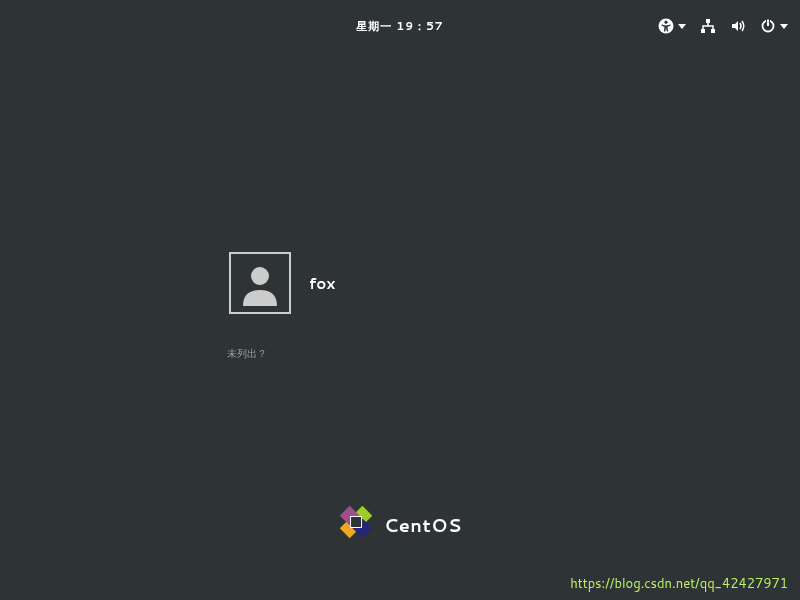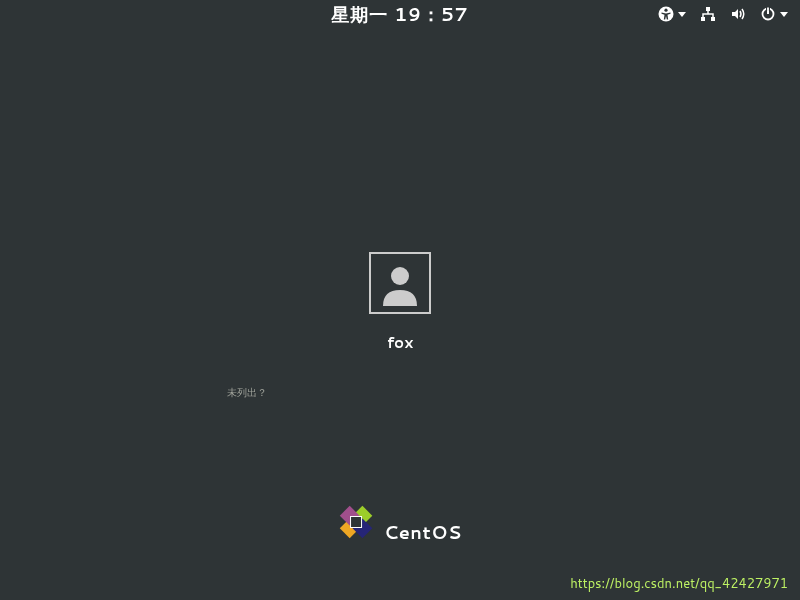--- a/index.html
+++ b/index.html
@@ -7,29 +7,29 @@
       width: 800px;
       height: 600px;
       background: #2e3436;
       font-family: "Cantarell", "DejaVu Sans", sans-serif;
       color: #eeeeec;
       overflow: hidden;
       position: relative;
     }
     .topbar {
       position: absolute;
-      top: 0;
+      top: 12px;
       left: 0;
       right: 0;
       height: 28px;
       display: flex;
       align-items: center;
       justify-content: center;
       color: #ffffff;
-      font-size: 18px;
+      font-size: 11px;
       font-weight: bold;
     }
     .topbar-center {
       position: absolute;
       left: 50%;
       transform: translateX(-50%);
       letter-spacing: 1px;
     }
     .topbar-right {
       position: absolute;
@@ -56,21 +56,20 @@
       top: 248px;
       left: 225px;
       width: 350px;
     }
     .user-row {
       display: flex;
       align-items: center;
       gap: 18px;
       cursor: pointer;
       padding: 4px;
-      flex-direction: column;
     }
     .avatar-box {
       width: 62px;
       height: 62px;
       border: 2px solid #cccccc;
       display: flex;
       align-items: center;
       justify-content: center;
       background: #2e3436;
     }
@@ -86,21 +85,21 @@
       color: #a0a39b;
       cursor: pointer;
       padding-left: 2px;
     }
     .branding {
       position: absolute;
       bottom: 55px;
       left: 50%;
       transform: translateX(-50%);
       display: flex;
-      align-items: flex-end;
+      align-items: center;
       gap: 10px;
     }
     .branding-text {
       font-size: 18px;
       font-weight: bold;
       color: #ffffff;
       letter-spacing: 0.5px;
     }
     .watermark {
       position: absolute;

